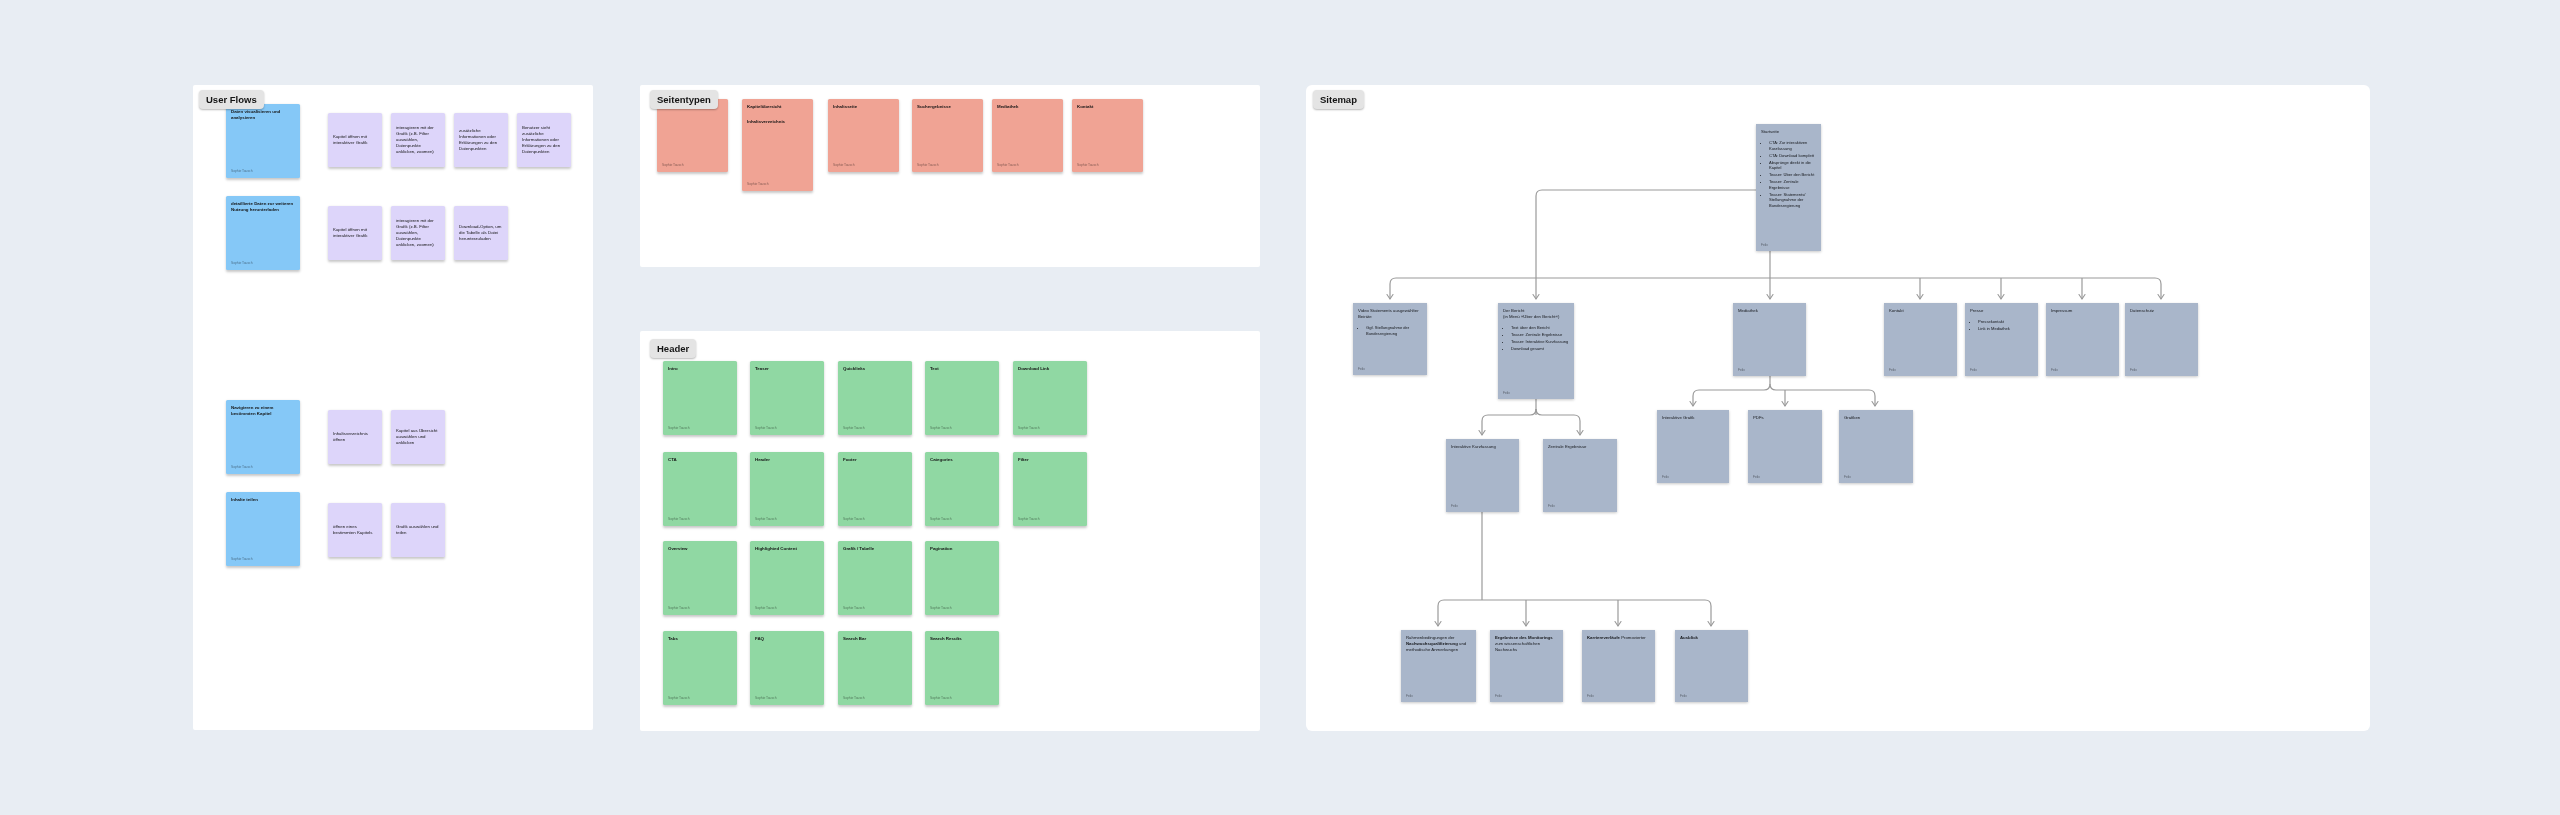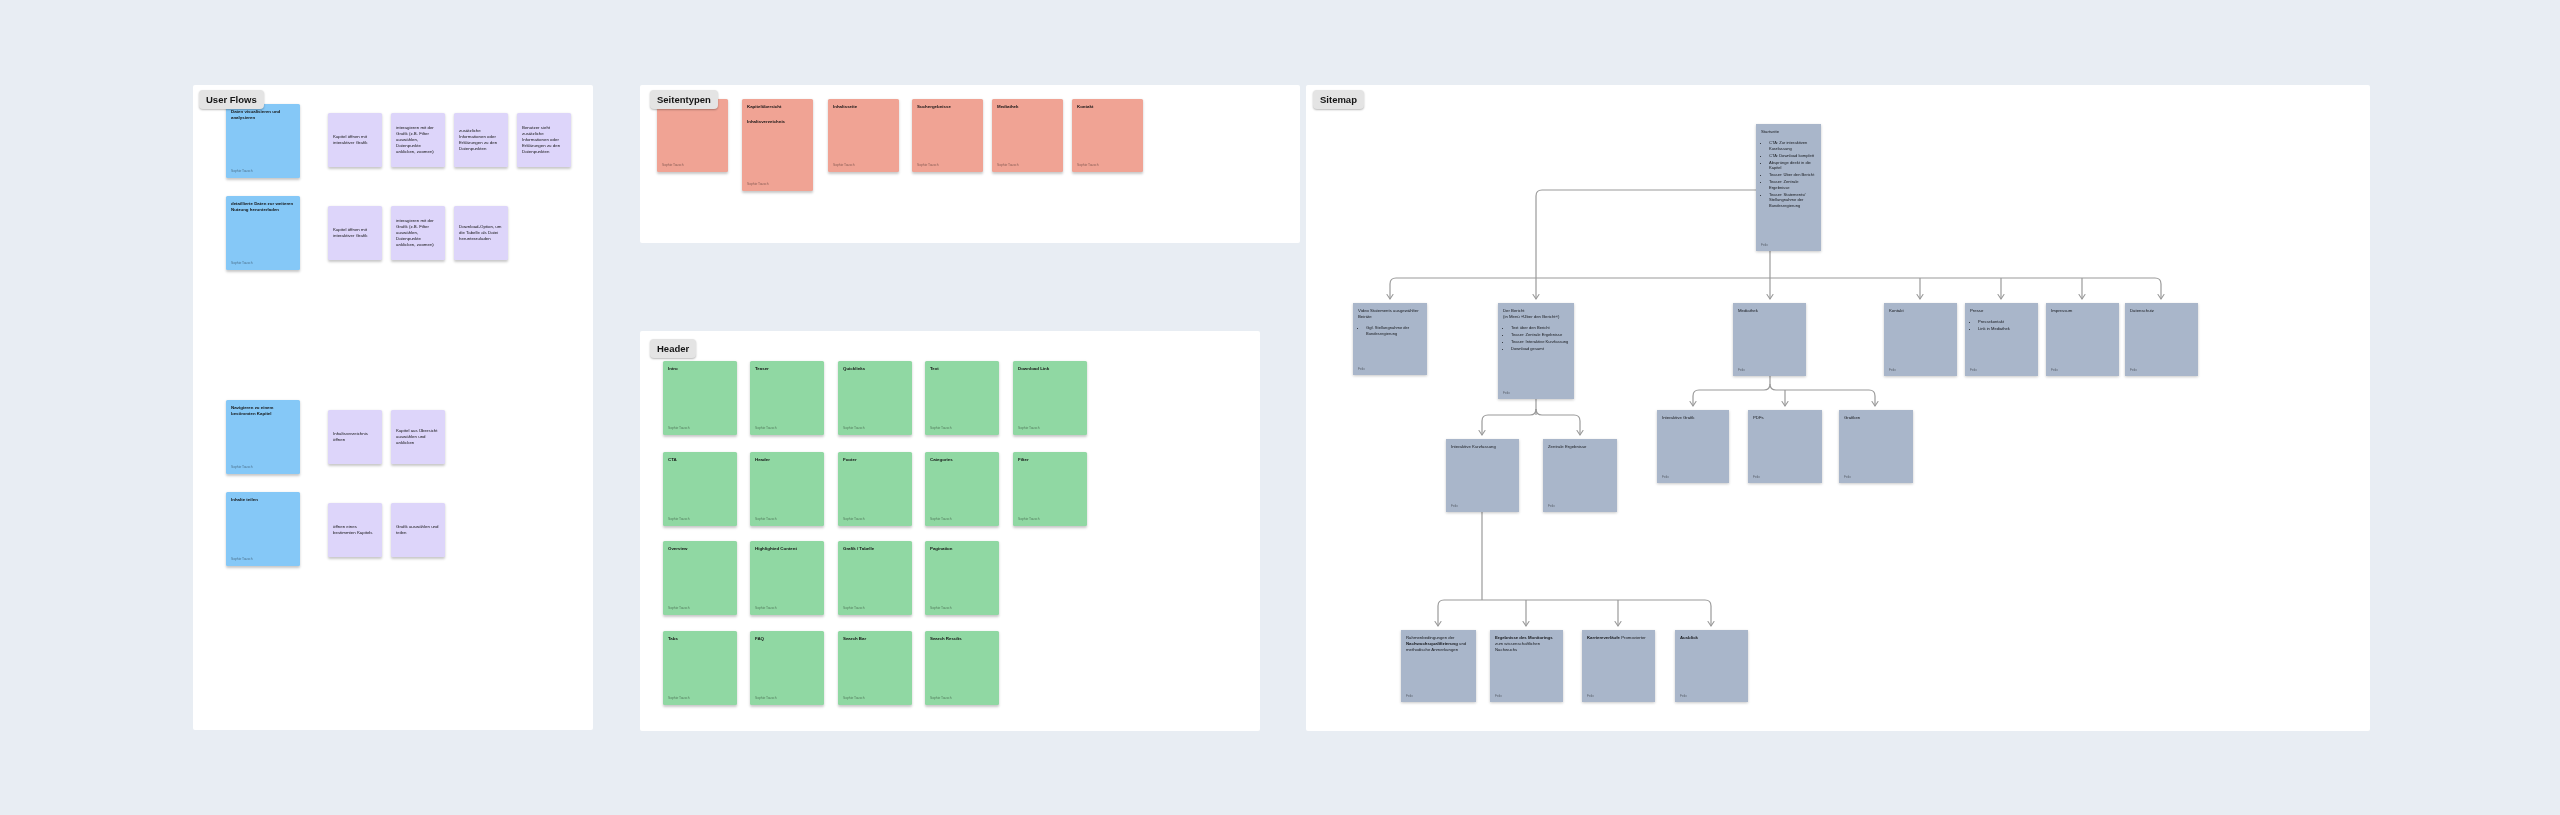--- a/index.html
+++ b/index.html
@@ -84,21 +84,21 @@
       <span class="author">Sophie Tausch</span>
     </div>
     <div class="note purple" style="left:135px;top:418px;width:54px;height:54px;">
       <span class="body">öffnen eines bestimmten Kapitels</span>
     </div>
     <div class="note purple" style="left:198px;top:418px;width:54px;height:54px;">
       <span class="body">Grafik auswählen und teilen</span>
     </div>
   </div>
 
-  <div class="panel" style="left:640px;top:85px;width:620px;height:158px;padding-left:40px;">
+  <div class="panel" style="left:640px;top:85px;width:620px;height:182px;">
     <div class="chip" style="left:10px;top:5px;">Seitentypen</div>
 
     <div class="note salmon" style="left:17px;top:14px;width:71px;height:73px;">
       <span class="title">Startseite</span>
       <span class="author">Sophie Tausch</span>
     </div>
     <div class="note salmon" style="left:102px;top:14px;width:71px;height:92px;">
       <span class="title">Kapitelübersicht</span>
       <span class="sub">Inhaltsverzeichnis</span>
       <span class="author">Sophie Tausch</span>
@@ -194,21 +194,21 @@
     <div class="note green" style="left:198px;top:300px;width:74px;height:74px;">
       <span class="title">Search Bar</span>
       <span class="author">Sophie Tausch</span>
     </div>
     <div class="note green" style="left:285px;top:300px;width:74px;height:74px;">
       <span class="title">Search Results</span>
       <span class="author">Sophie Tausch</span>
     </div>
   </div>
 
-  <div class="panel" style="left:1306px;top:85px;width:1064px;height:646px;">
+  <div class="panel" style="left:1306px;top:85px;width:1064px;height:646px;border-radius:6px;">
     <div class="chip" style="left:7px;top:5px;">Sitemap</div>
 
     <svg class="connectors" width="1064" height="646" viewBox="0 0 1064 646">
       <defs>
         <marker id="arr" markerWidth="9" markerHeight="9" refX="5.5" refY="4" orient="auto" markerUnits="userSpaceOnUse">
           <path d="M1,1 L5.5,4 L1,7" fill="none" stroke="#9a9a9a" stroke-width="1.1" stroke-linecap="round"></path>
         </marker>
       </defs>
       <g fill="none" stroke="#9a9a9a" stroke-width="1.2">
 

